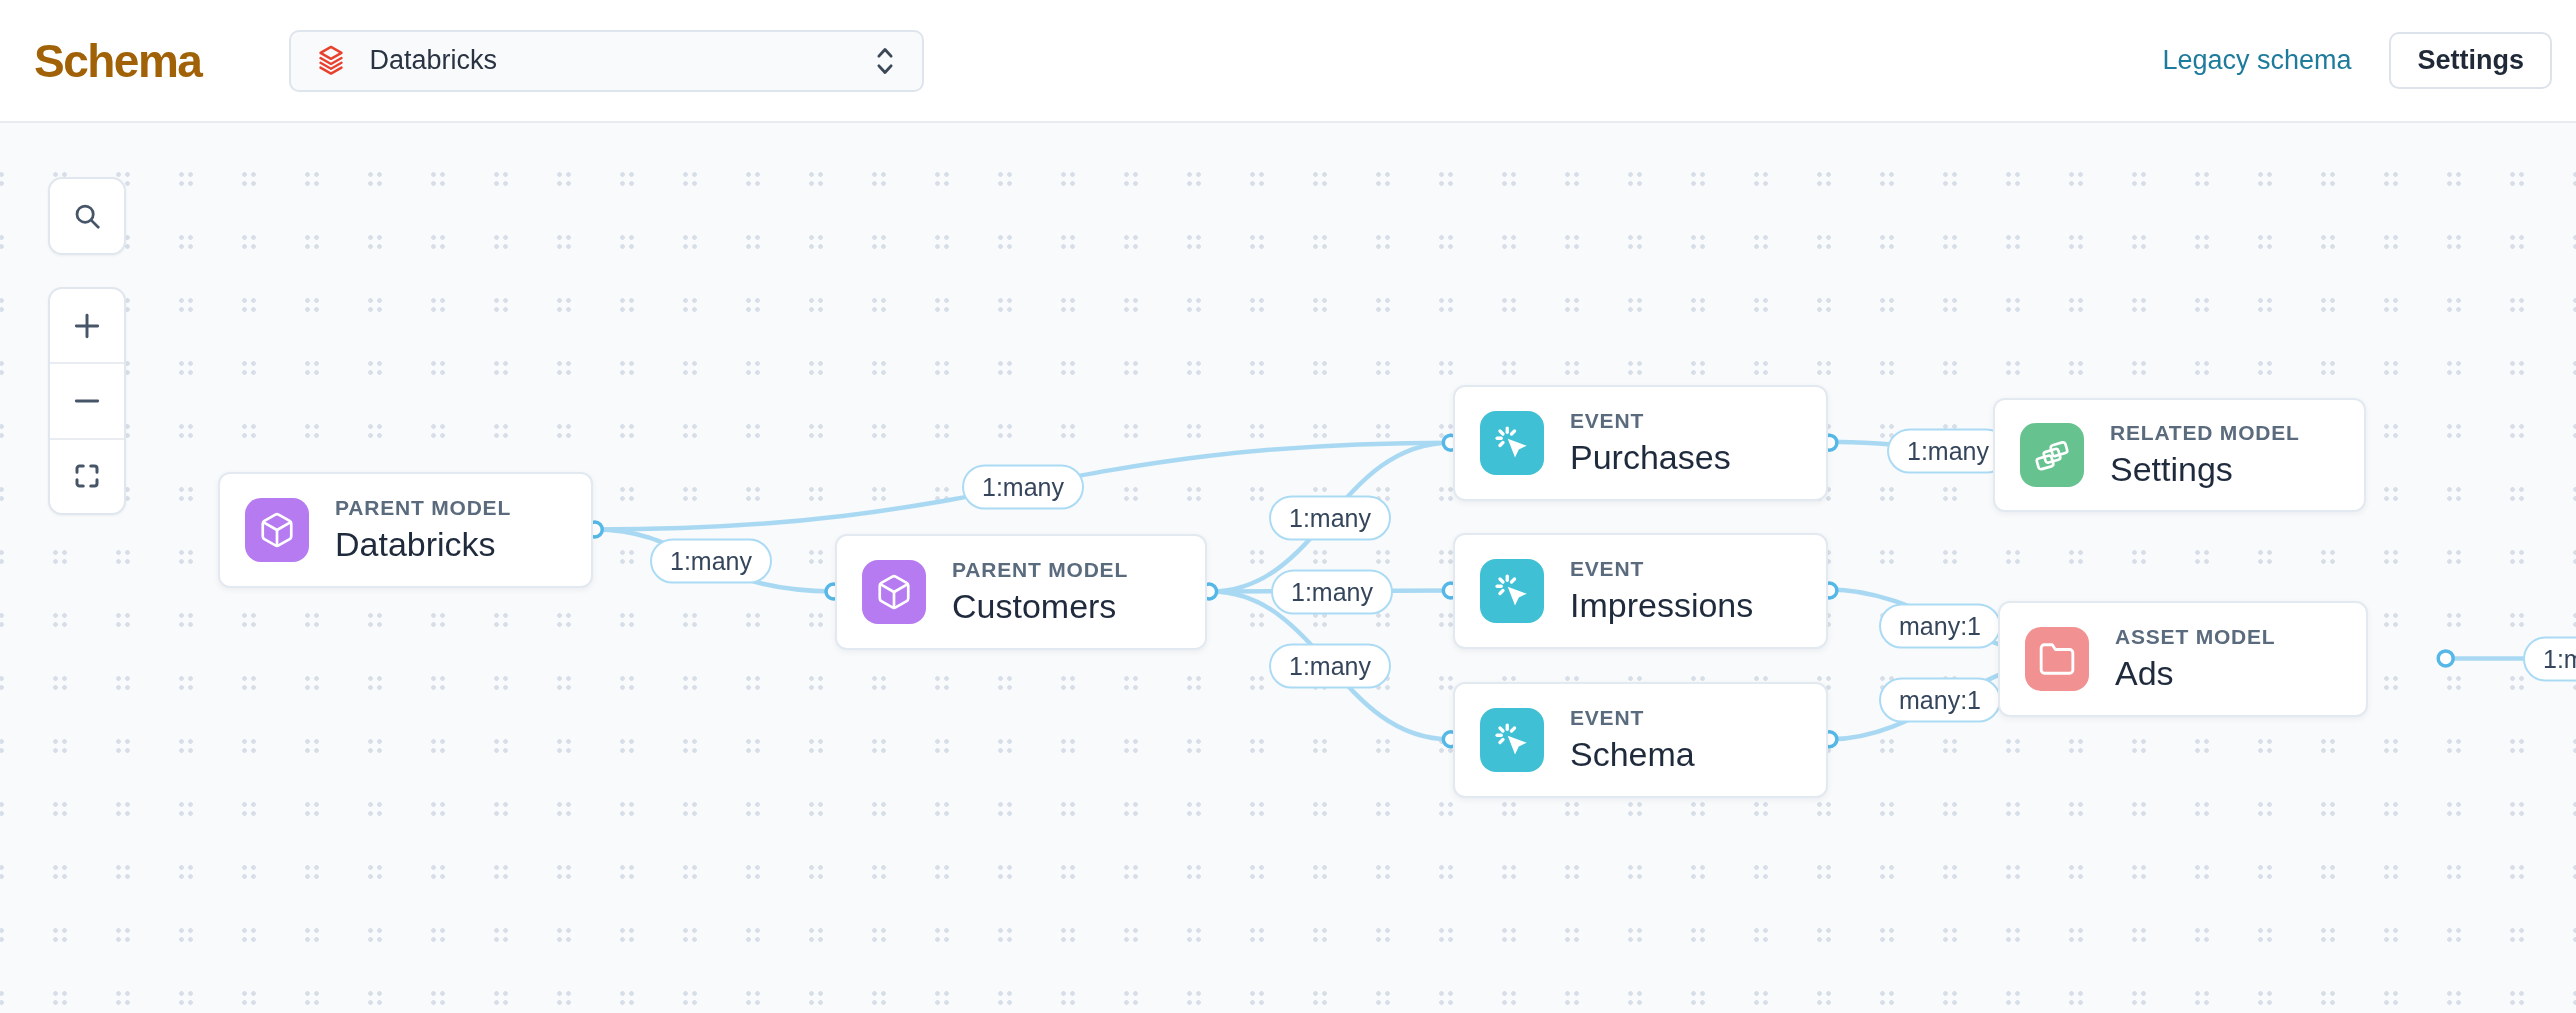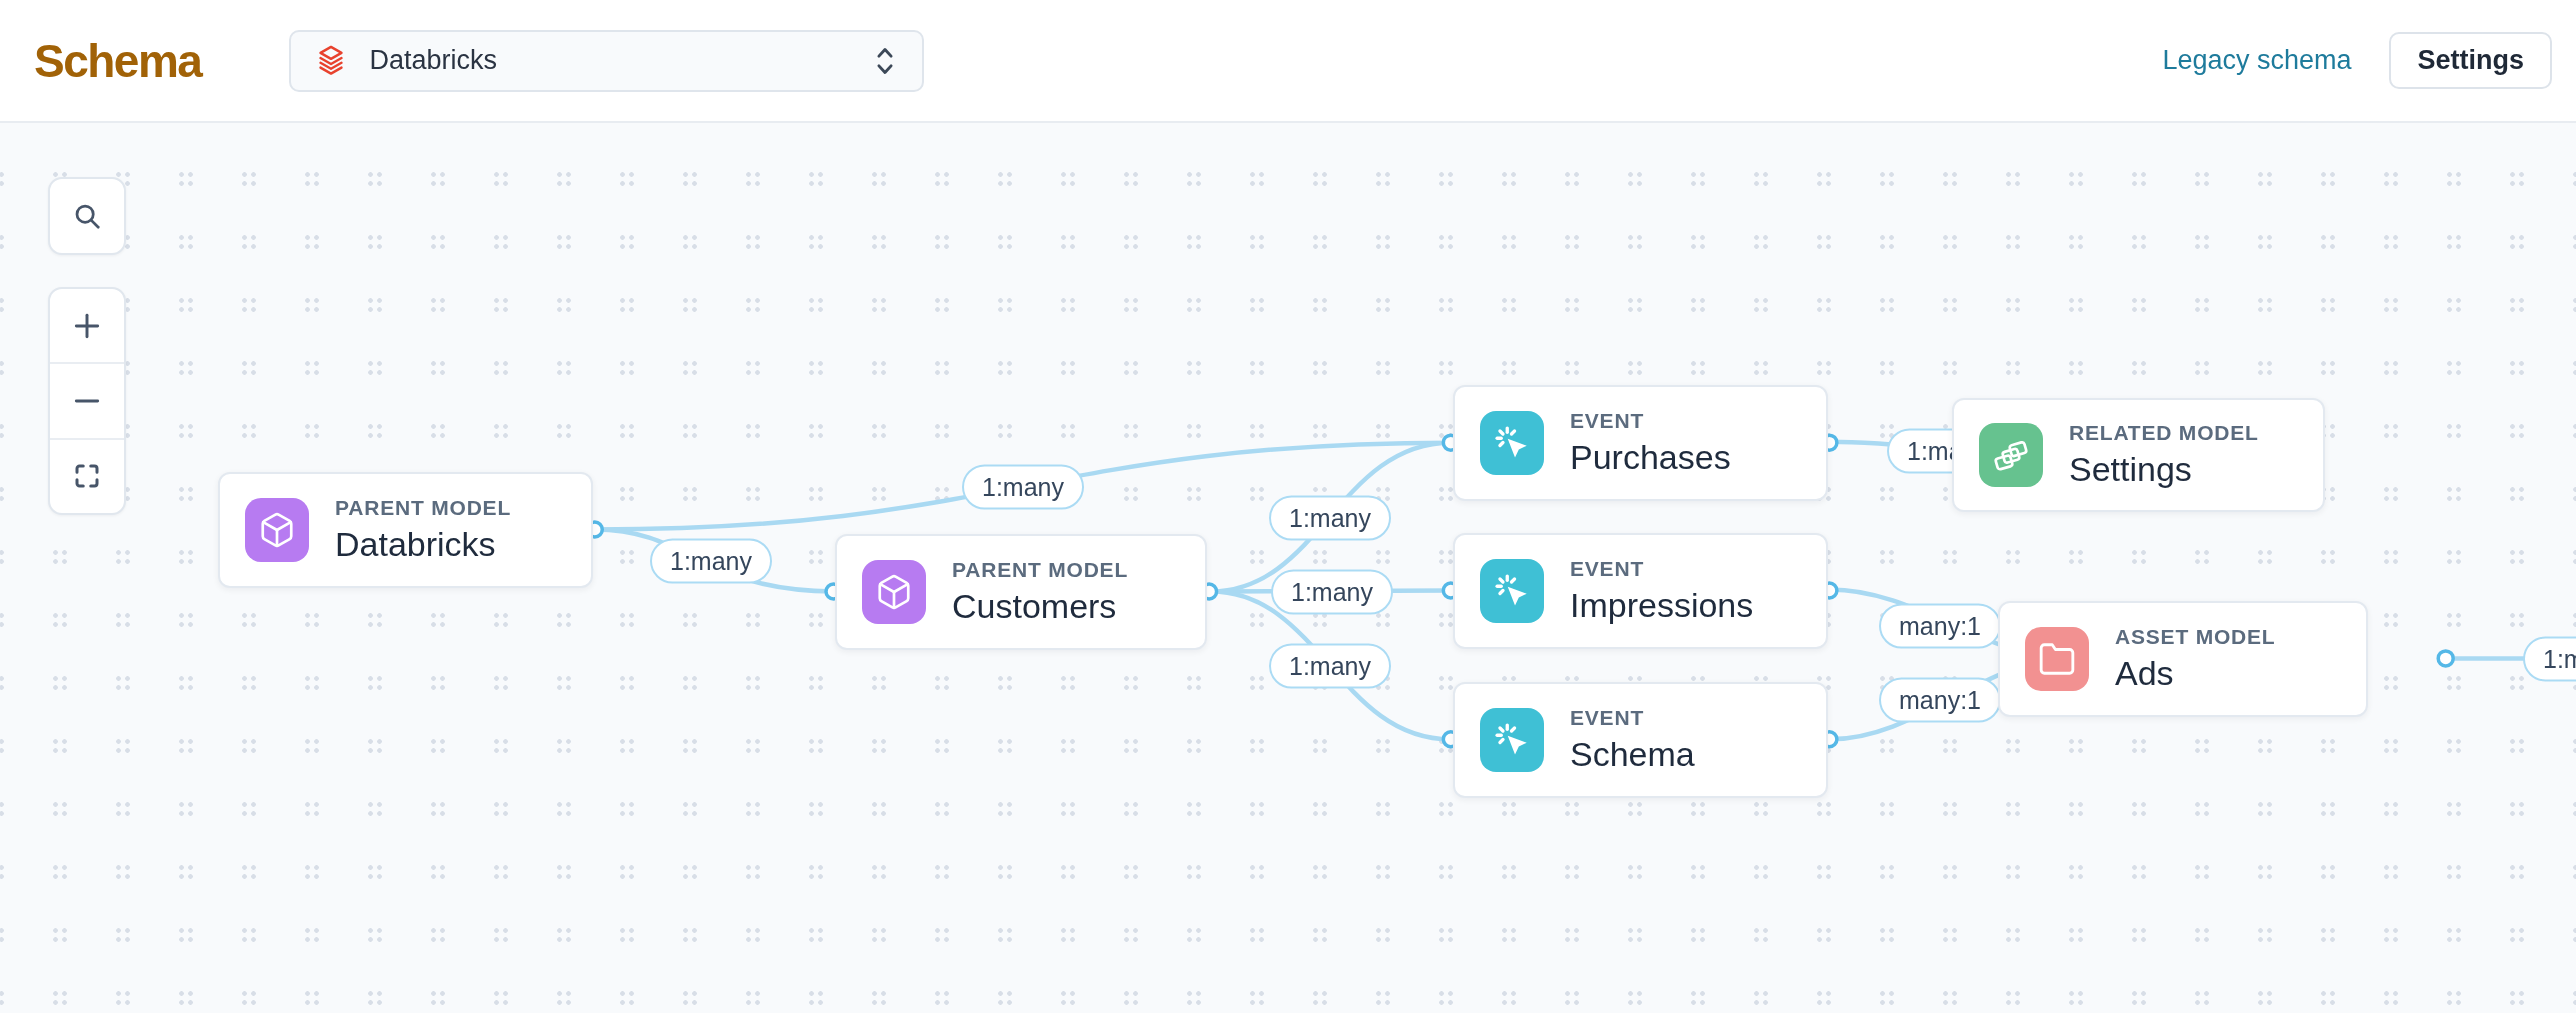--- a/index.html
+++ b/index.html
@@ -221,21 +221,21 @@
               <line x1="11.7" y1="6.3" x2="13.6" y2="4.4"></line>
             </g>
             <path d="M9.3 9.3 L21.3 13.7 L16.3 16.1 L13.9 21.2 Z" fill="#fff"></path>
           </svg>
         </span>
         <span class="node-text">
           <span class="node-type">EVENT</span>
           <span class="node-name">Schema</span>
         </span>
       </div>
-      <div class="node" style="left: 1952px; top: 275px; width: 373px; height: 114px;">
+      <div class="node" style="left: 1993px; top: 275px; width: 373px; height: 114px;">
         <span class="node-icon" style="background: rgb(102, 194, 143);">
           <svg width="38" height="38" viewBox="0 0 24 24" fill="none" stroke="#fff" stroke-width="1.7" stroke-linejoin="round">
             <rect x="2.8" y="13.2" width="9.6" height="7" rx="1.6" transform="rotate(-16 7.6 16.7)"></rect>
             <rect x="7.2" y="9" width="9.6" height="7" rx="1.6" transform="rotate(-16 12 12.5)"></rect>
             <rect x="11.6" y="4.8" width="9.6" height="7" rx="1.6" transform="rotate(-16 16.4 8.3)"></rect>
           </svg>
         </span>
         <span class="node-text">
           <span class="node-type">RELATED MODEL</span>
           <span class="node-name">Settings</span>

